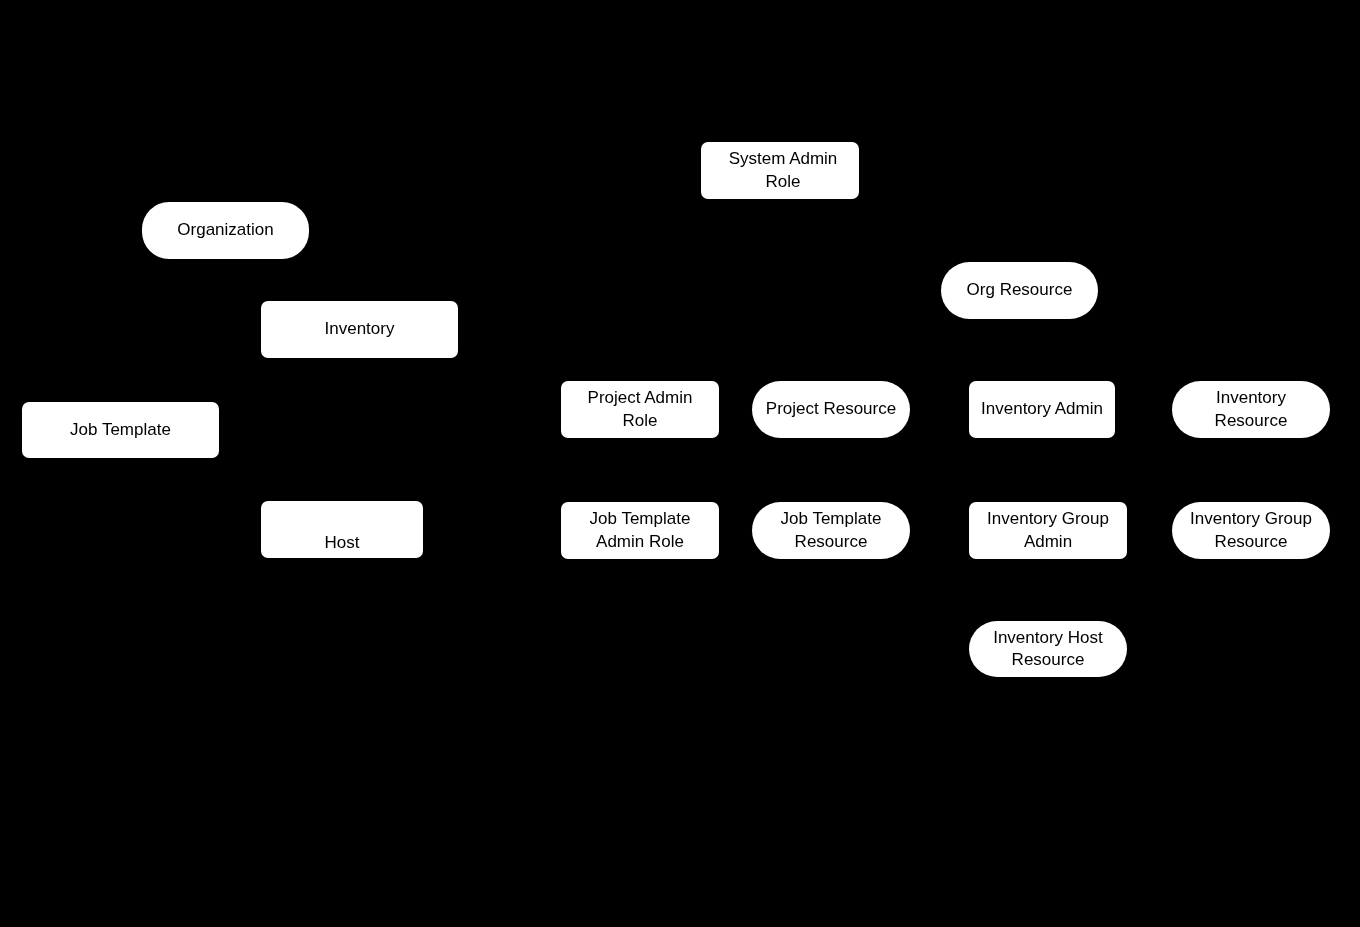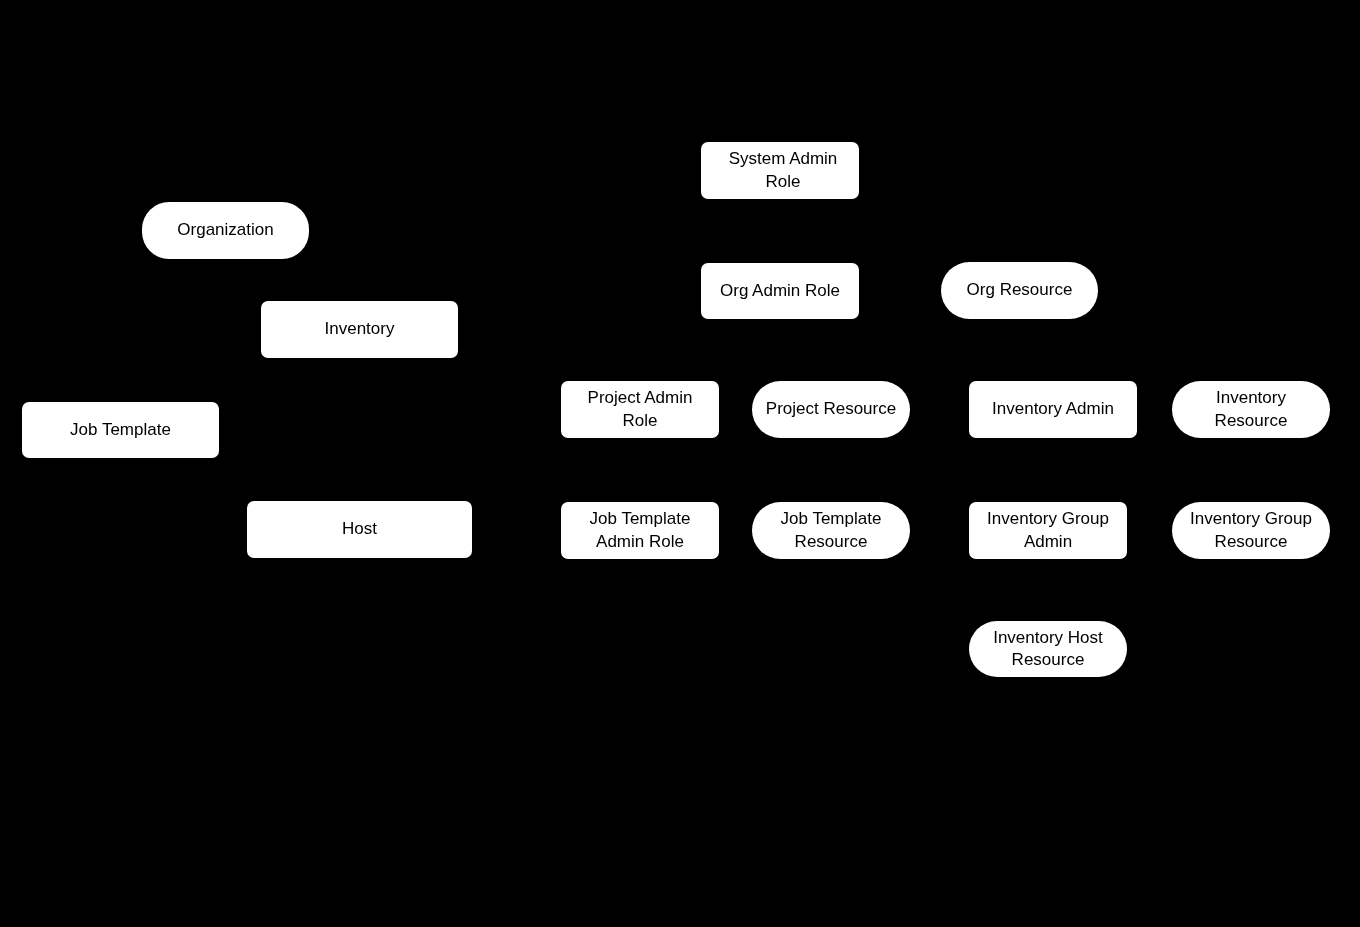--- a/index.html
+++ b/index.html
@@ -45,43 +45,40 @@
 
   <div class="node rect" style="left:142px; top:202px; width:167px; height:57px;border-radius:27px;">
     <span class="label">Organization</span>
   </div>
   <div class="node rect" style="left:261px; top:301px; width:197px; height:57px;">
     <span class="label">Inventory</span>
   </div>
   <div class="node rect" style="left:22px; top:402px; width:197px; height:56px;">
     <span class="label">Job Template</span>
   </div>
-  <div class="node rect" style="left:247px; top:501px; width:225px; height:57px;">
+  <div class="node rect" style="left:261px; top:501px; width:162px; height:57px;align-items:flex-end;">
     <span class="label">Host</span>
   </div>
 
   <div class="node rect" style="left:701px; top:142px; width:158px; height:57px;padding-left:14px;">
     <span class="label">System Admin
 Role</span>
-  </div>
-  <div class="node rect" style="left:701px; top:263px; width:158px; height:56px;">
-    <span class="label">Org Admin Role</span>
   </div>
   <div class="node pill" style="left:941px; top:262px; width:157px; height:57px;text-align:right;">
     <span class="label">Org Resource</span>
   </div>
 
   <div class="node rect" style="left:561px; top:381px; width:158px; height:57px;">
     <span class="label">Project Admin
 Role</span>
   </div>
   <div class="node pill" style="left:752px; top:381px; width:158px; height:57px;">
     <span class="label">Project Resource</span>
   </div>
-  <div class="node rect" style="left:969px; top:381px; width:168px; height:57px;">
+  <div class="node rect" style="left:969px; top:381px; width:146px; height:57px;">
     <span class="label">Inventory Admin</span>
   </div>
   <div class="node pill" style="left:1172px; top:381px; width:158px; height:57px;">
     <span class="label">Inventory
 Resource</span>
   </div>
 
   <div class="node rect" style="left:561px; top:502px; width:158px; height:57px;">
     <span class="label">Job Template
 Admin Role</span>

